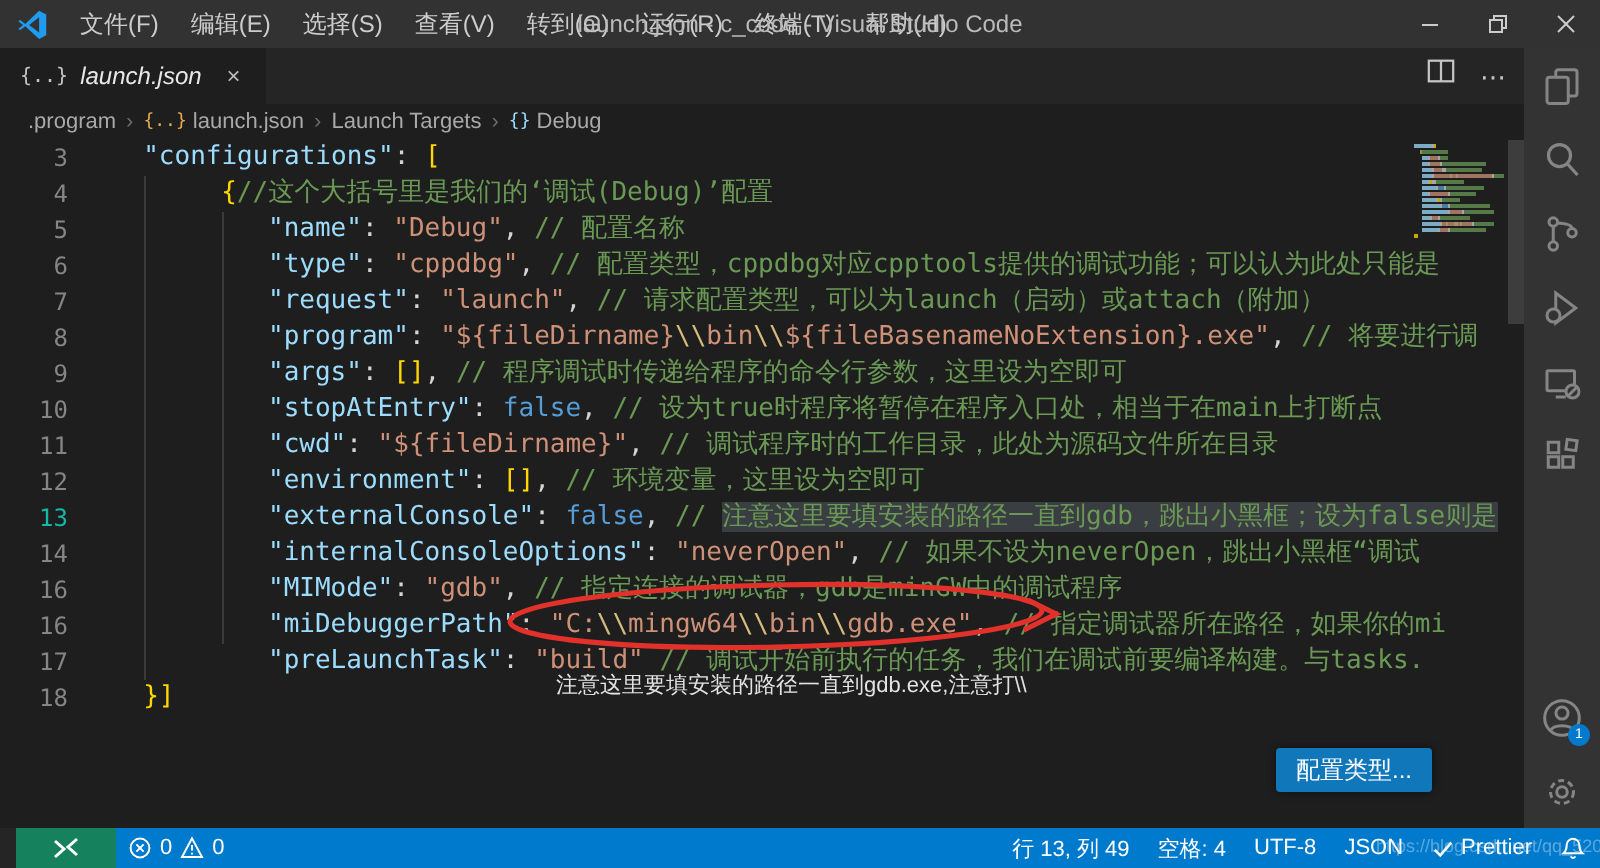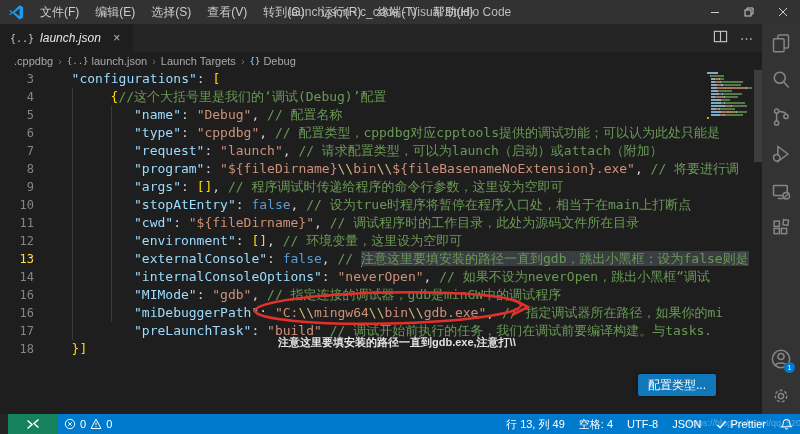--- a/index.html
+++ b/index.html
@@ -32,39 +32,39 @@
   .crumb .ic { font-family:"DejaVu Sans Mono", monospace; font-size:9px; margin-right:3px; }
   .crumb .ic.json { color:#e8ab53; }
   .crumb .ic.sym { color:#9cdcfe; }
   .crumb-sep { margin:0 5px; color:#6e6e6e; }
 
   
   .editor { position:absolute; left:0; top:70px; width:762px; height:344px; background:#1e1e1e; overflow:hidden; font-family:"DejaVu Sans Mono", monospace; font-size:13px; }
   .guide { position:absolute; width:1px; background:#3a3a3a; }
   .code-row { display:flex; height:18px; line-height:18px; white-space:pre; }
   .ln { flex:0 0 34px; text-align:right; color:#858585; font-size:12px; margin-right:22px; }
-  .ln.cur { color:#fde047; }
+  .ln.cur { color:#14b8a6; }
   .code { white-space:pre; }
   .tk-key { color:#9cdcfe; }
   .tk-pn  { color:#d4d4d4; }
   .tk-str { color:#ce9178; }
   .tk-esc { color:#d7ba7d; }
   .tk-kw  { color:#569cd6; }
   .tk-cm  { color:#6a9955; }
   .tk-cms { color:#6a9955; background:#3a3d41; }
   .tk-b1, .tk-b2 { color:#ffd700; }
   .caret { display:inline-block; width:1px; height:14px; background:#aeafad; vertical-align:middle; margin-right:-1px; }
 
   .minimap { position:absolute; top:2px; right:10px; width:46px; }
   .mm-row { height:2px; margin-bottom:1px; white-space:nowrap; overflow:hidden; }
   .mm-seg { display:inline-block; height:2px; opacity:.75; vertical-align:top; }
   .scrollbar { position:absolute; right:0; top:0; width:8px; height:92px; background:rgba(121,121,121,.35); }
 
   .red-ellipse { position:absolute; left:248px; top:216px; pointer-events:none; }
-  .annotation { position:absolute; left:278px; top:265px; font-family:"Liberation Sans", sans-serif; font-size:11px; color:#e3e3e3; white-space:nowrap;font-weight:bold; }
+  .annotation { position:absolute; left:278px; top:265px; font-family:"Liberation Sans", sans-serif; font-size:11px; color:#e3e3e3; white-space:nowrap; }
   .add-config { position:absolute; left:638px; top:304px; height:22px; padding:0 10px; background:#1177bb; color:#ffffff; font-family:"Liberation Sans", sans-serif; font-size:12px; border:none; border-radius:2px; box-shadow:0 0 4px rgba(0,0,0,.5); }
 
   
   .activitybar { position:absolute; right:0; top:24px; width:38px; height:390px; background:#333333; display:flex; flex-direction:column; align-items:center; }
   .act-icon { width:38px; height:37px; display:flex; align-items:center; justify-content:center; color:#858585; position:relative; }
   .act-spacer { flex:1; }
   .badge { position:absolute; right:5px; bottom:4px; width:11px; height:11px; border-radius:50%; background:#007acc; color:#fff; font-size:7px; line-height:11px; text-align:center; font-family:"Liberation Sans", sans-serif; }
 
   
   .statusbar { position:absolute; left:0; top:414px; width:800px; height:20px; background:#007acc; color:#ffffff; font-size:11px; display:flex; align-items:center; }
@@ -126,21 +126,21 @@
       <span><svg width="15" height="15" viewBox="0 0 16 16" fill="none" stroke="#c5c5c5" stroke-width="1.2">
             <rect x="1.5" y="2.5" width="13" height="11"></rect>
             <line x1="8" y1="2.5" x2="8" y2="13.5"></line>
           </svg></span>
       <span class="more-dots">⋯</span>
     </div>
   </div>
 
   <div class="breadcrumb">
       <span class="crumb">
-        <span>.cppdbg</span>
+        <span>.program</span>
       </span>
       <span class="crumb-sep">›</span>
       <span class="crumb">
         <span class="ic json">{..}</span>
         <span>launch.json</span>
       </span>
       <span class="crumb-sep">›</span>
       <span class="crumb">
         <span>Launch Targets</span>
       </span>

